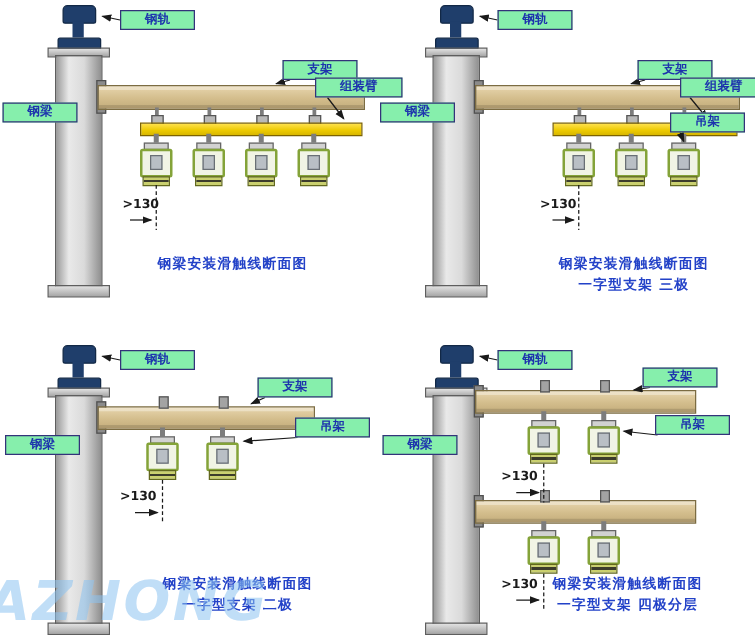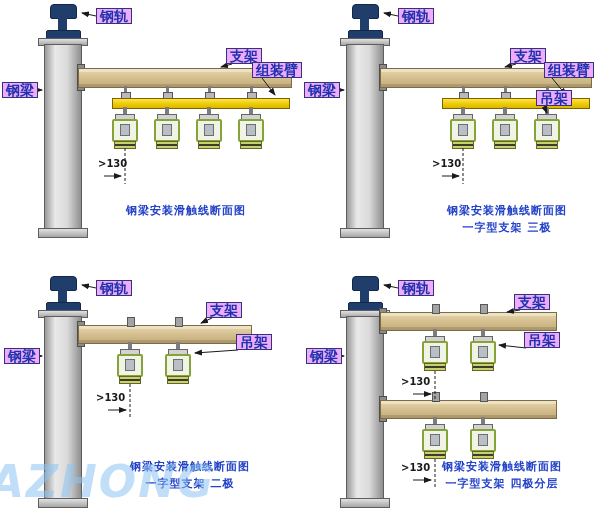--- a/index.html
+++ b/index.html
@@ -25,22 +25,22 @@
   .bolt{position:absolute;width:6px;height:8px;background:#a3a3a3;border:1px solid #565656}
 
   .hanger{position:absolute;width:26px;height:42px}
   .h-stem{position:absolute;left:11px;top:0;width:4px;height:8px;background:#7d7d7d}
   .h-clamp{position:absolute;left:3px;top:7px;width:18px;height:4px;background:#d2d2d2;border:1px solid #666}
   .h-body{position:absolute;left:0;top:12px;width:22px;height:19px;background:#f1f4e5;border:2px solid #84a339;border-radius:2px}
   .h-inner{position:absolute;left:6px;top:3px;width:8px;height:10px;background:#b9bfc5;border:1px solid #696f75}
   .h-foot{position:absolute;left:2px;top:34px;width:20px;height:6px;border:1px solid #62681e;
           background:linear-gradient(#cad06f 0 2px,#3c3c2c 2px 4px,#cad06f 4px)}
 
-  .label-box{position:absolute;background:#f0abfc;border:1px solid #33337a;color:#1d33ad;
-             font-size:14px;font-weight:bold;line-height:14px;padding:0 3px;white-space:nowrap}
+  .label-box{position:absolute;background:#86efac;border:1px solid #33337a;color:#1d33ad;
+             font-size:10px;font-weight:bold;line-height:14px;padding:0 19px;white-space:nowrap}
   .dim{position:absolute;color:#1a1a1a;font-size:10px;font-weight:bold;white-space:nowrap}
   .caption{position:absolute;width:220px;text-align:center;color:#2342c8;font-size:11px;font-weight:bold;
            letter-spacing:1px;line-height:17px;white-space:nowrap}
   .watermark{position:absolute;left:-10px;top:456px;font-size:44px;font-weight:bold;font-style:italic;
              letter-spacing:2px;color:rgba(140,195,240,.55)}
 </style>
 </head>
 <body>
 
 <div class="stage">

